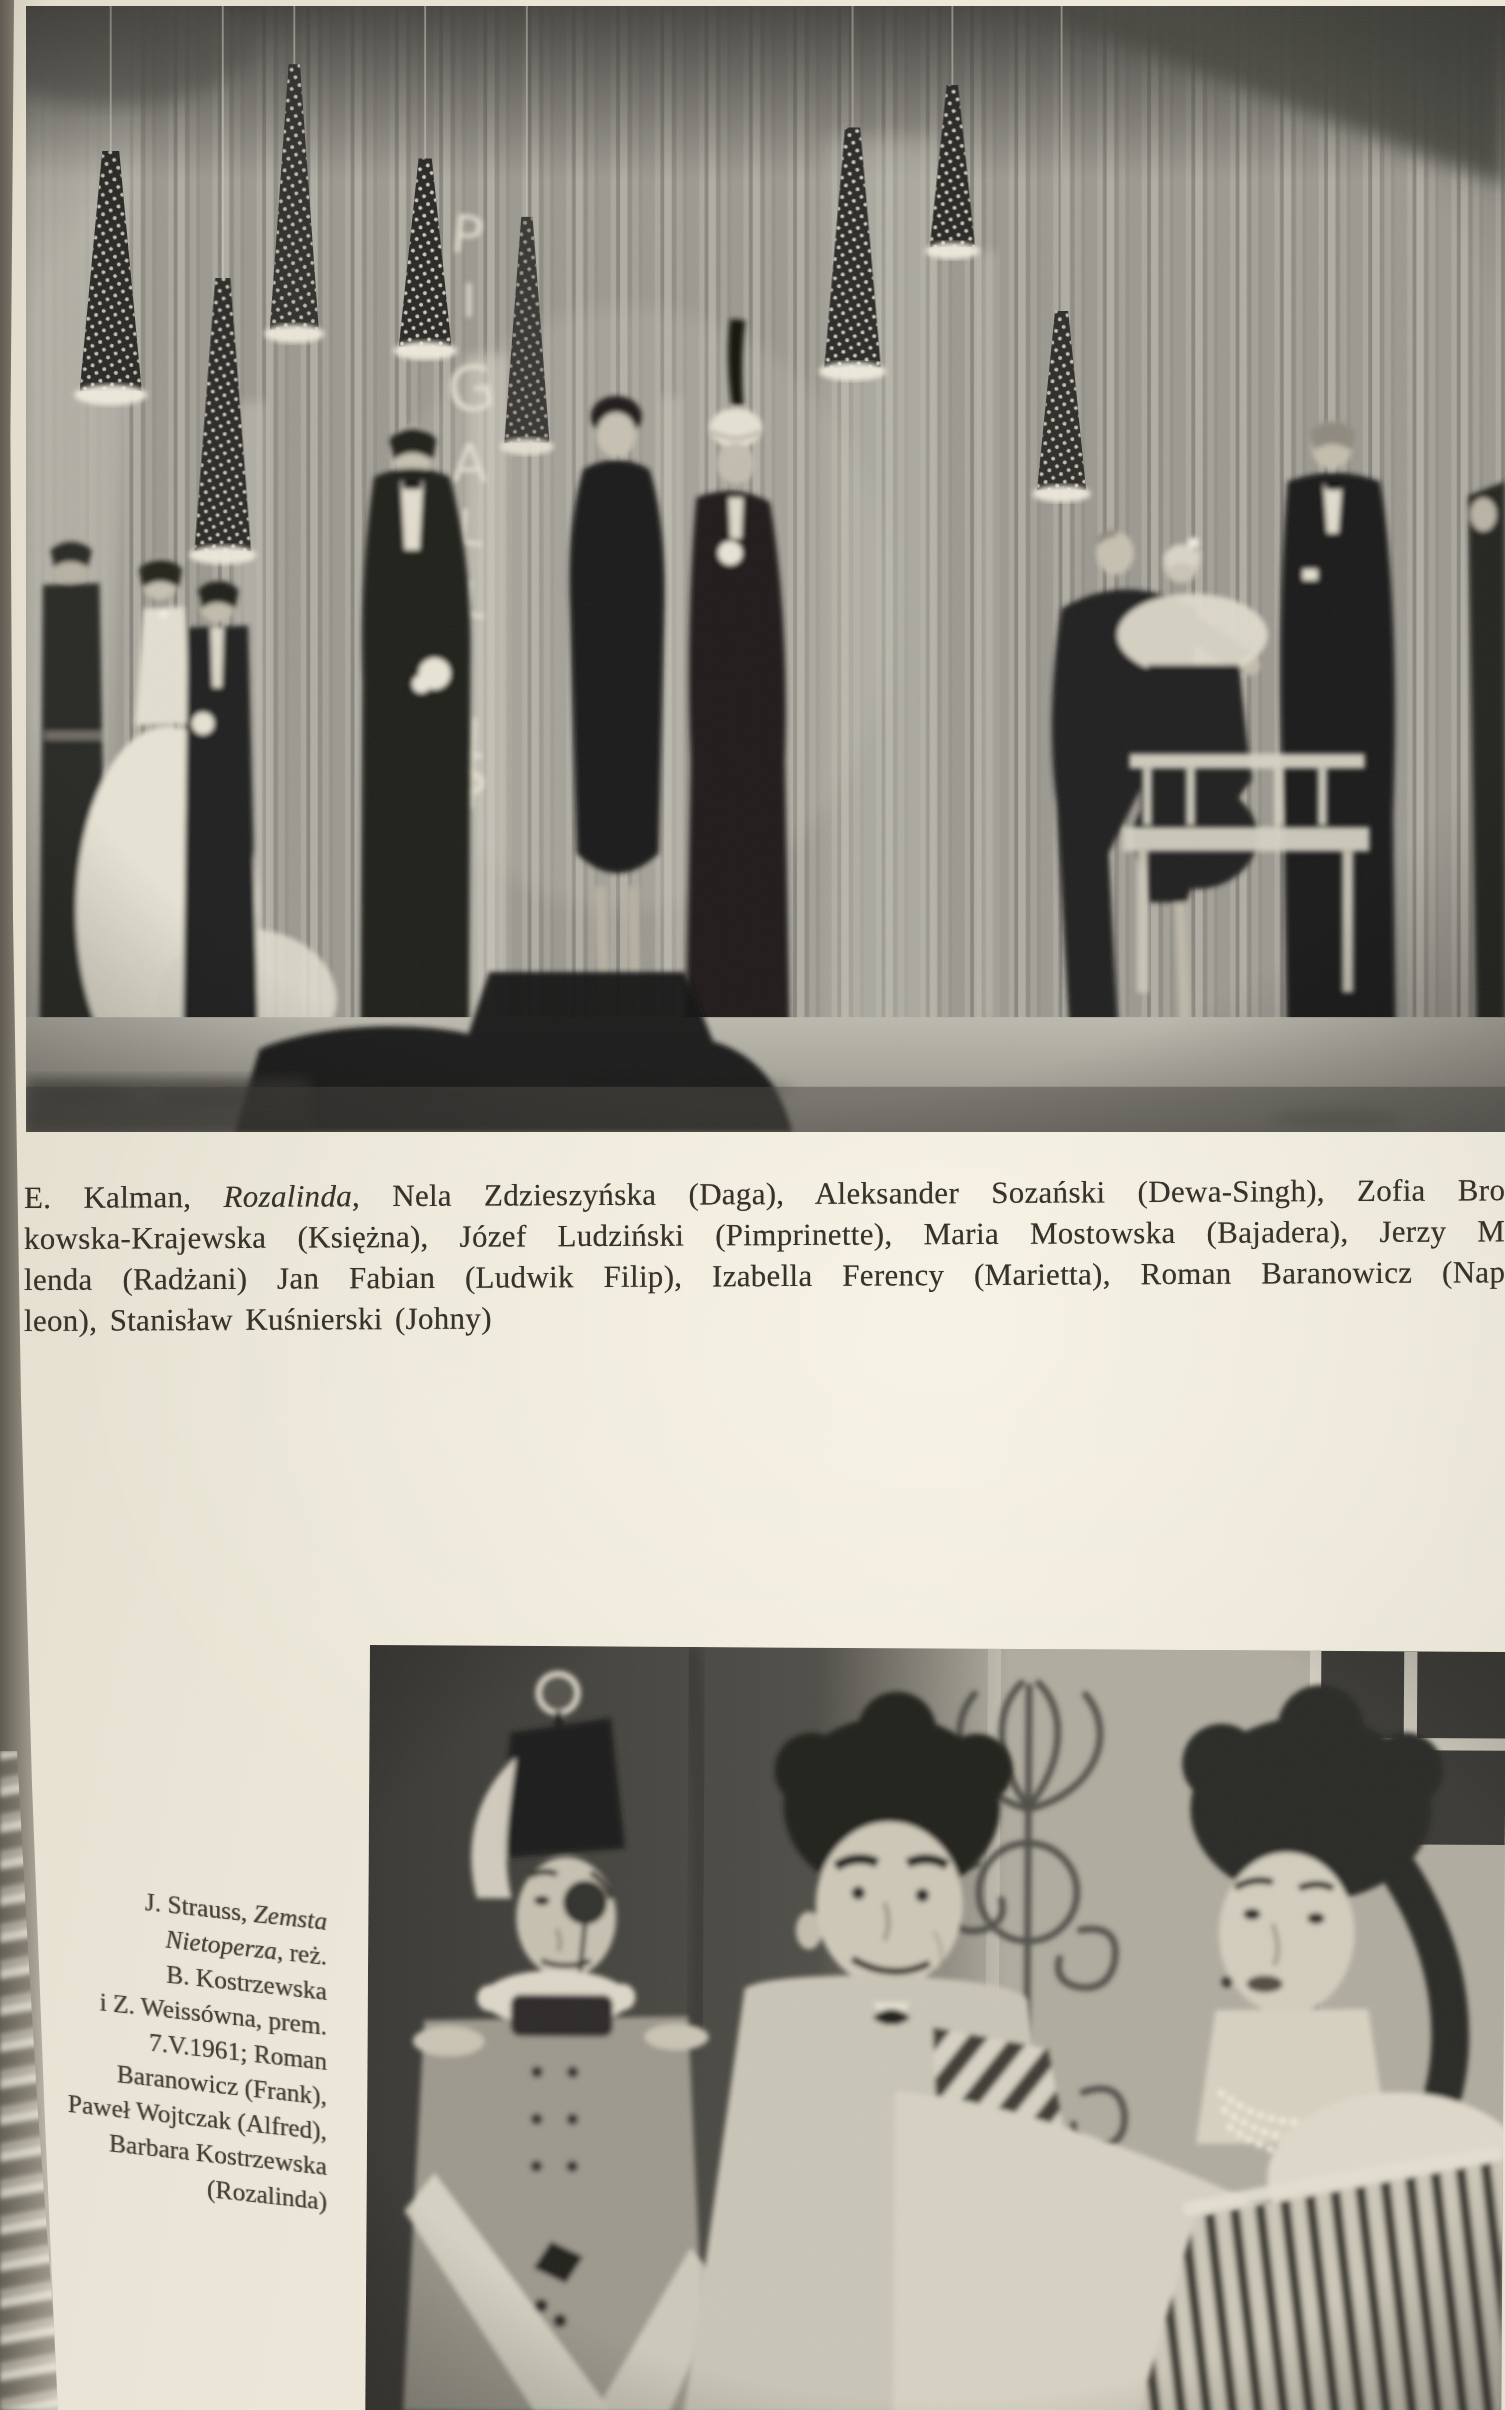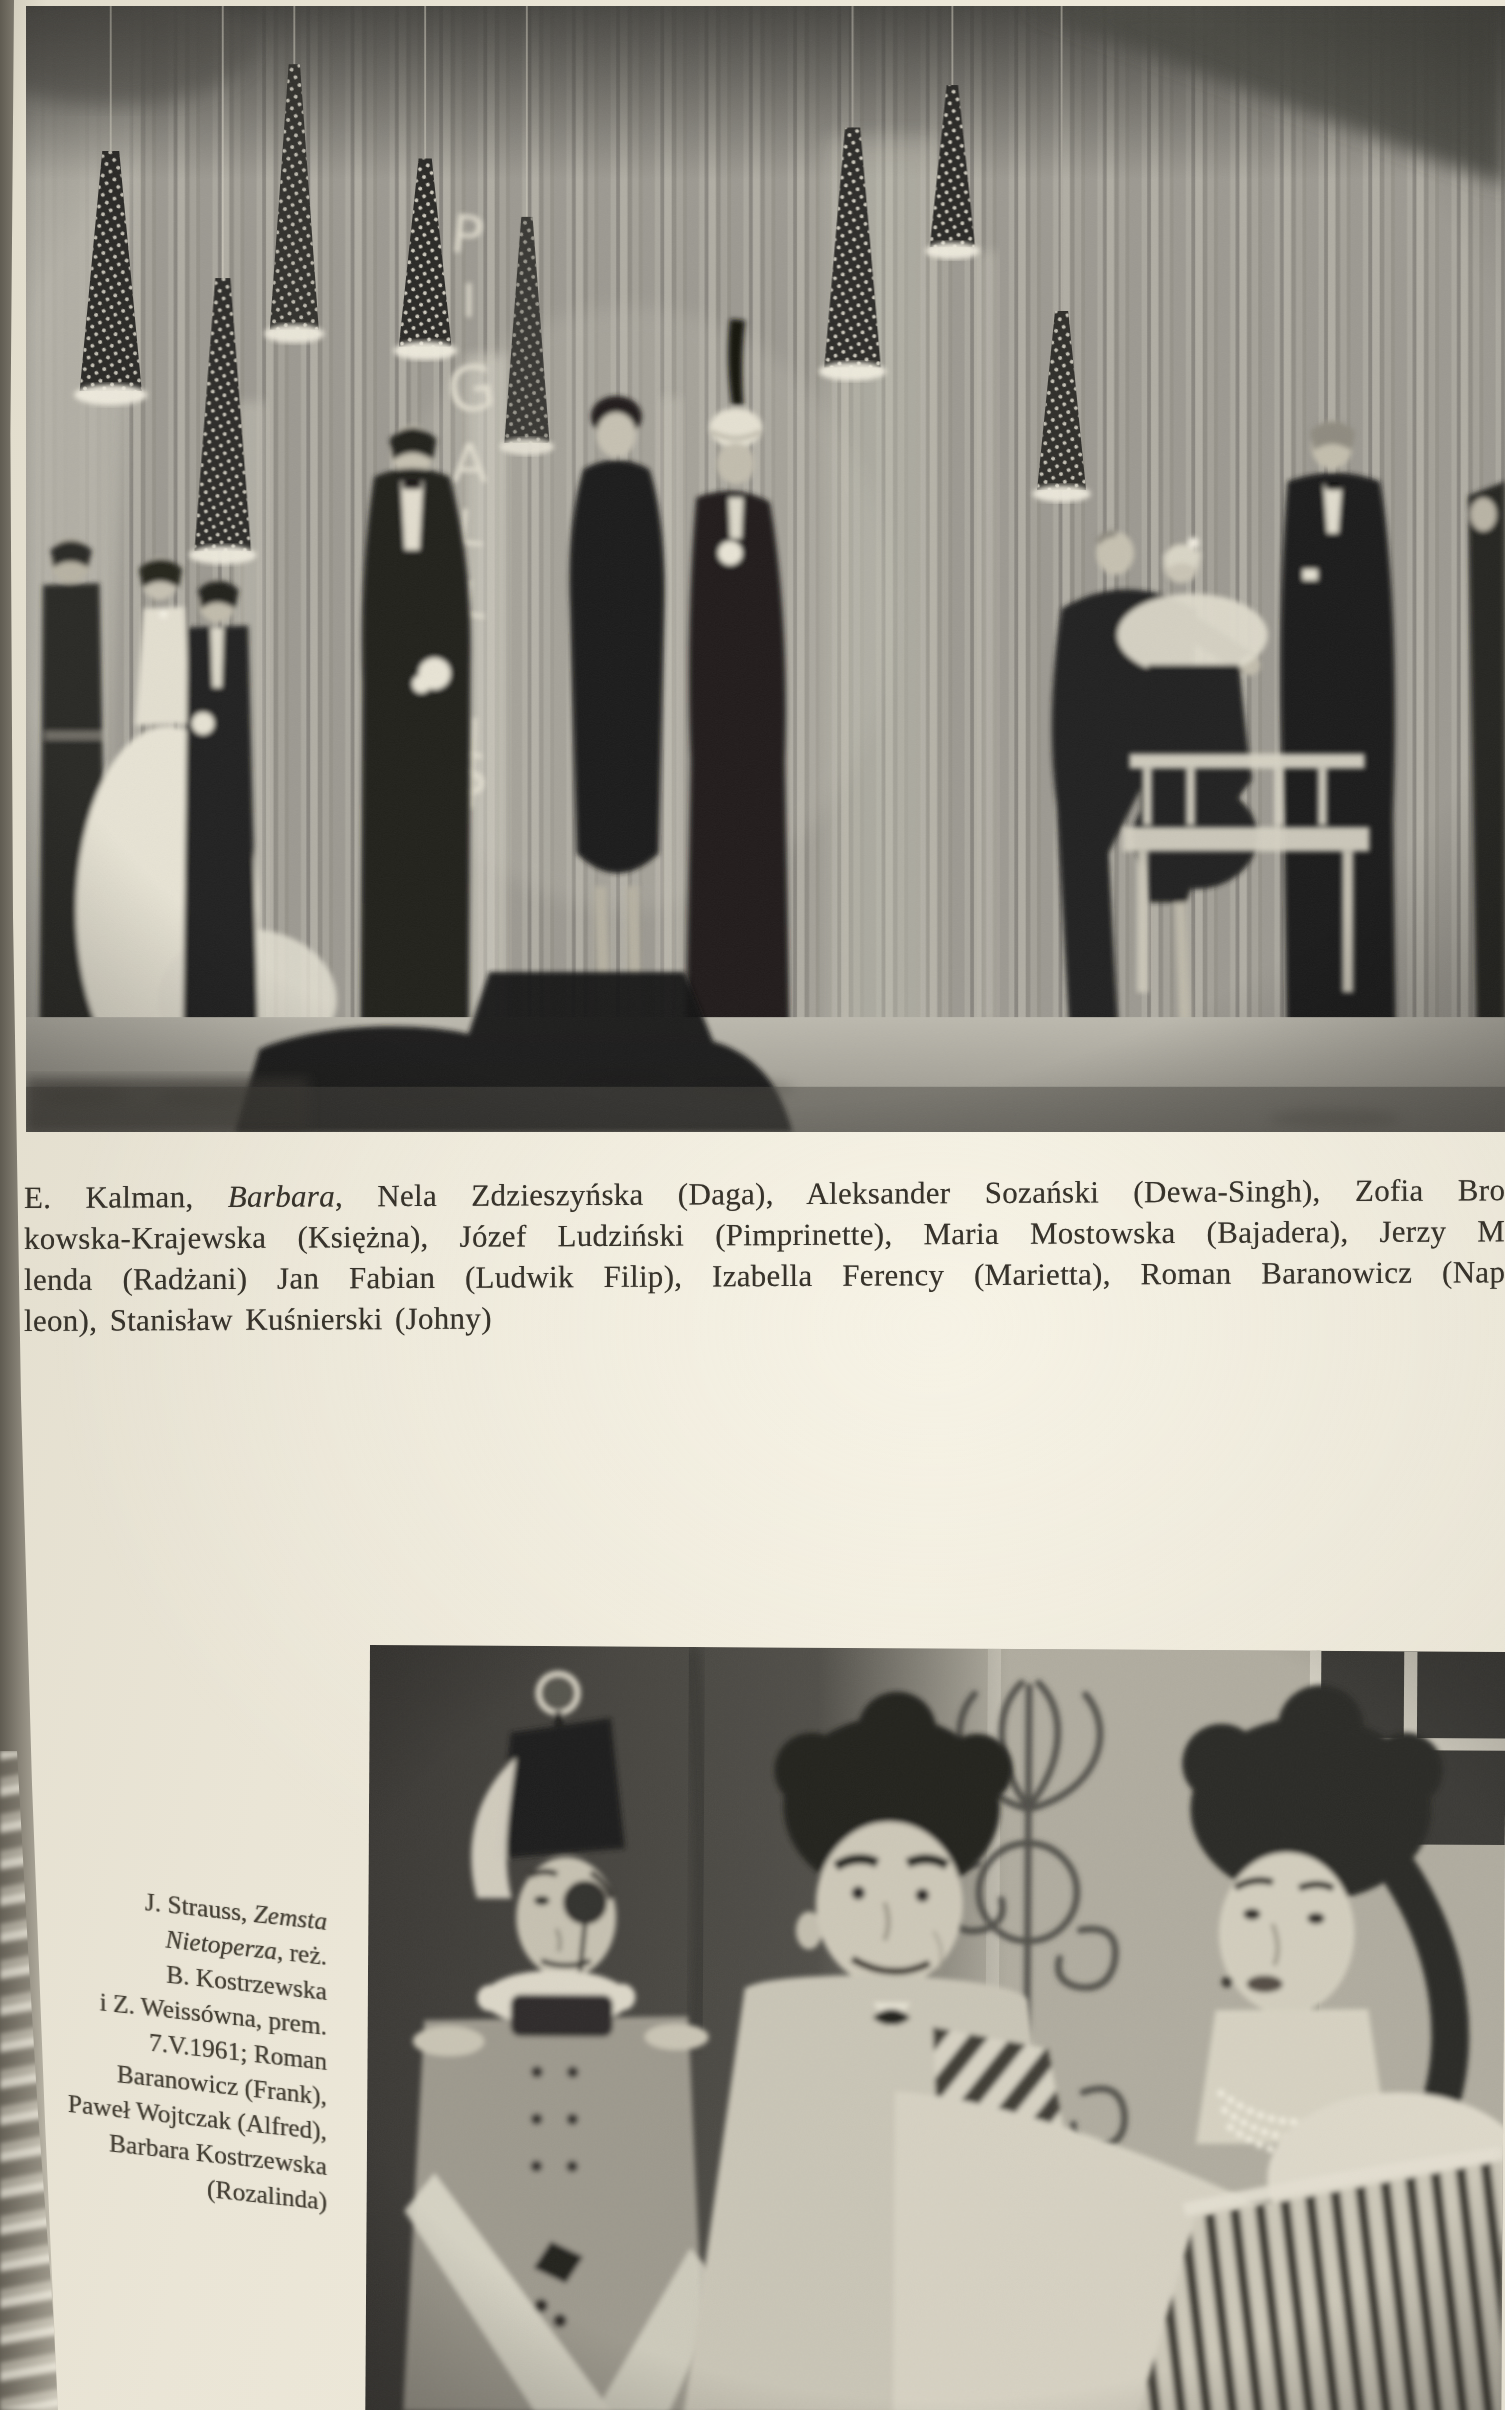--- a/index.html
+++ b/index.html
@@ -290,21 +290,21 @@
     <path d="M222,1196 L248,1108 C320,1078 420,1080 470,1092 L492,1026 L700,1026 L730,1100 C772,1112 800,1142 814,1196 Z" fill="#181714" opacity=".95" filter="url(#b3)"></path>
     <rect x="0" y="1148" width="1571" height="48" fill="#4e4c46" opacity=".5"></rect>
     <rect x="0" y="1138" width="300" height="58" fill="#3c3a35" opacity=".6" filter="url(#b6)"></rect>
 
     <rect width="1571" height="1196" fill="url(#vig)"></rect>
     <rect width="1571" height="1196" fill="#888" filter="url(#grain)" opacity=".10"></rect>
   </svg>
 </figure>
 
 <div class="caption-top">
-  <div class="cap-line"><span>E. Kalman, </span><span class="ital">Barbara</span><span>, Nela Zdzieszyńska (Daga), Aleksander Sozański (Dewa-Singh), Zofia Bron</span></div>
+  <div class="cap-line"><span>E. Kalman, </span><span class="ital">Rozalinda</span><span>, Nela Zdzieszyńska (Daga), Aleksander Sozański (Dewa-Singh), Zofia Bron</span></div>
   <div class="cap-line">kowska-Krajewska (Księżna), Józef Ludziński (Pimprinette), Maria Mostowska (Bajadera), Jerzy Mo</div>
   <div class="cap-line">lenda (Radżani) Jan Fabian (Ludwik Filip), Izabella Ferency (Marietta), Roman Baranowicz (Napo</div>
   <div class="cap-line last">leon), Stanisław Kuśnierski (Johny)</div>
 </div>
 
 <figure class="photo photo-bottom" style="margin:0" aria-label="Black-and-white stage photograph from Zemsta Nietoperza (Die Fledermaus): a soldier with monocle, shako and white plume at left, a dark-haired man in a striped stole in the centre reaching out, and a woman with curled hair, pearls and a striped gown at right, before a door decorated with wrought-iron scrollwork.">
   <svg viewBox="0 0 1206 813" preserveAspectRatio="none">
     <defs>
       <linearGradient id="p2left" x1="0" y1="0" x2="1" y2="0">
         <stop offset="0" stop-color="#3b3935"></stop>

